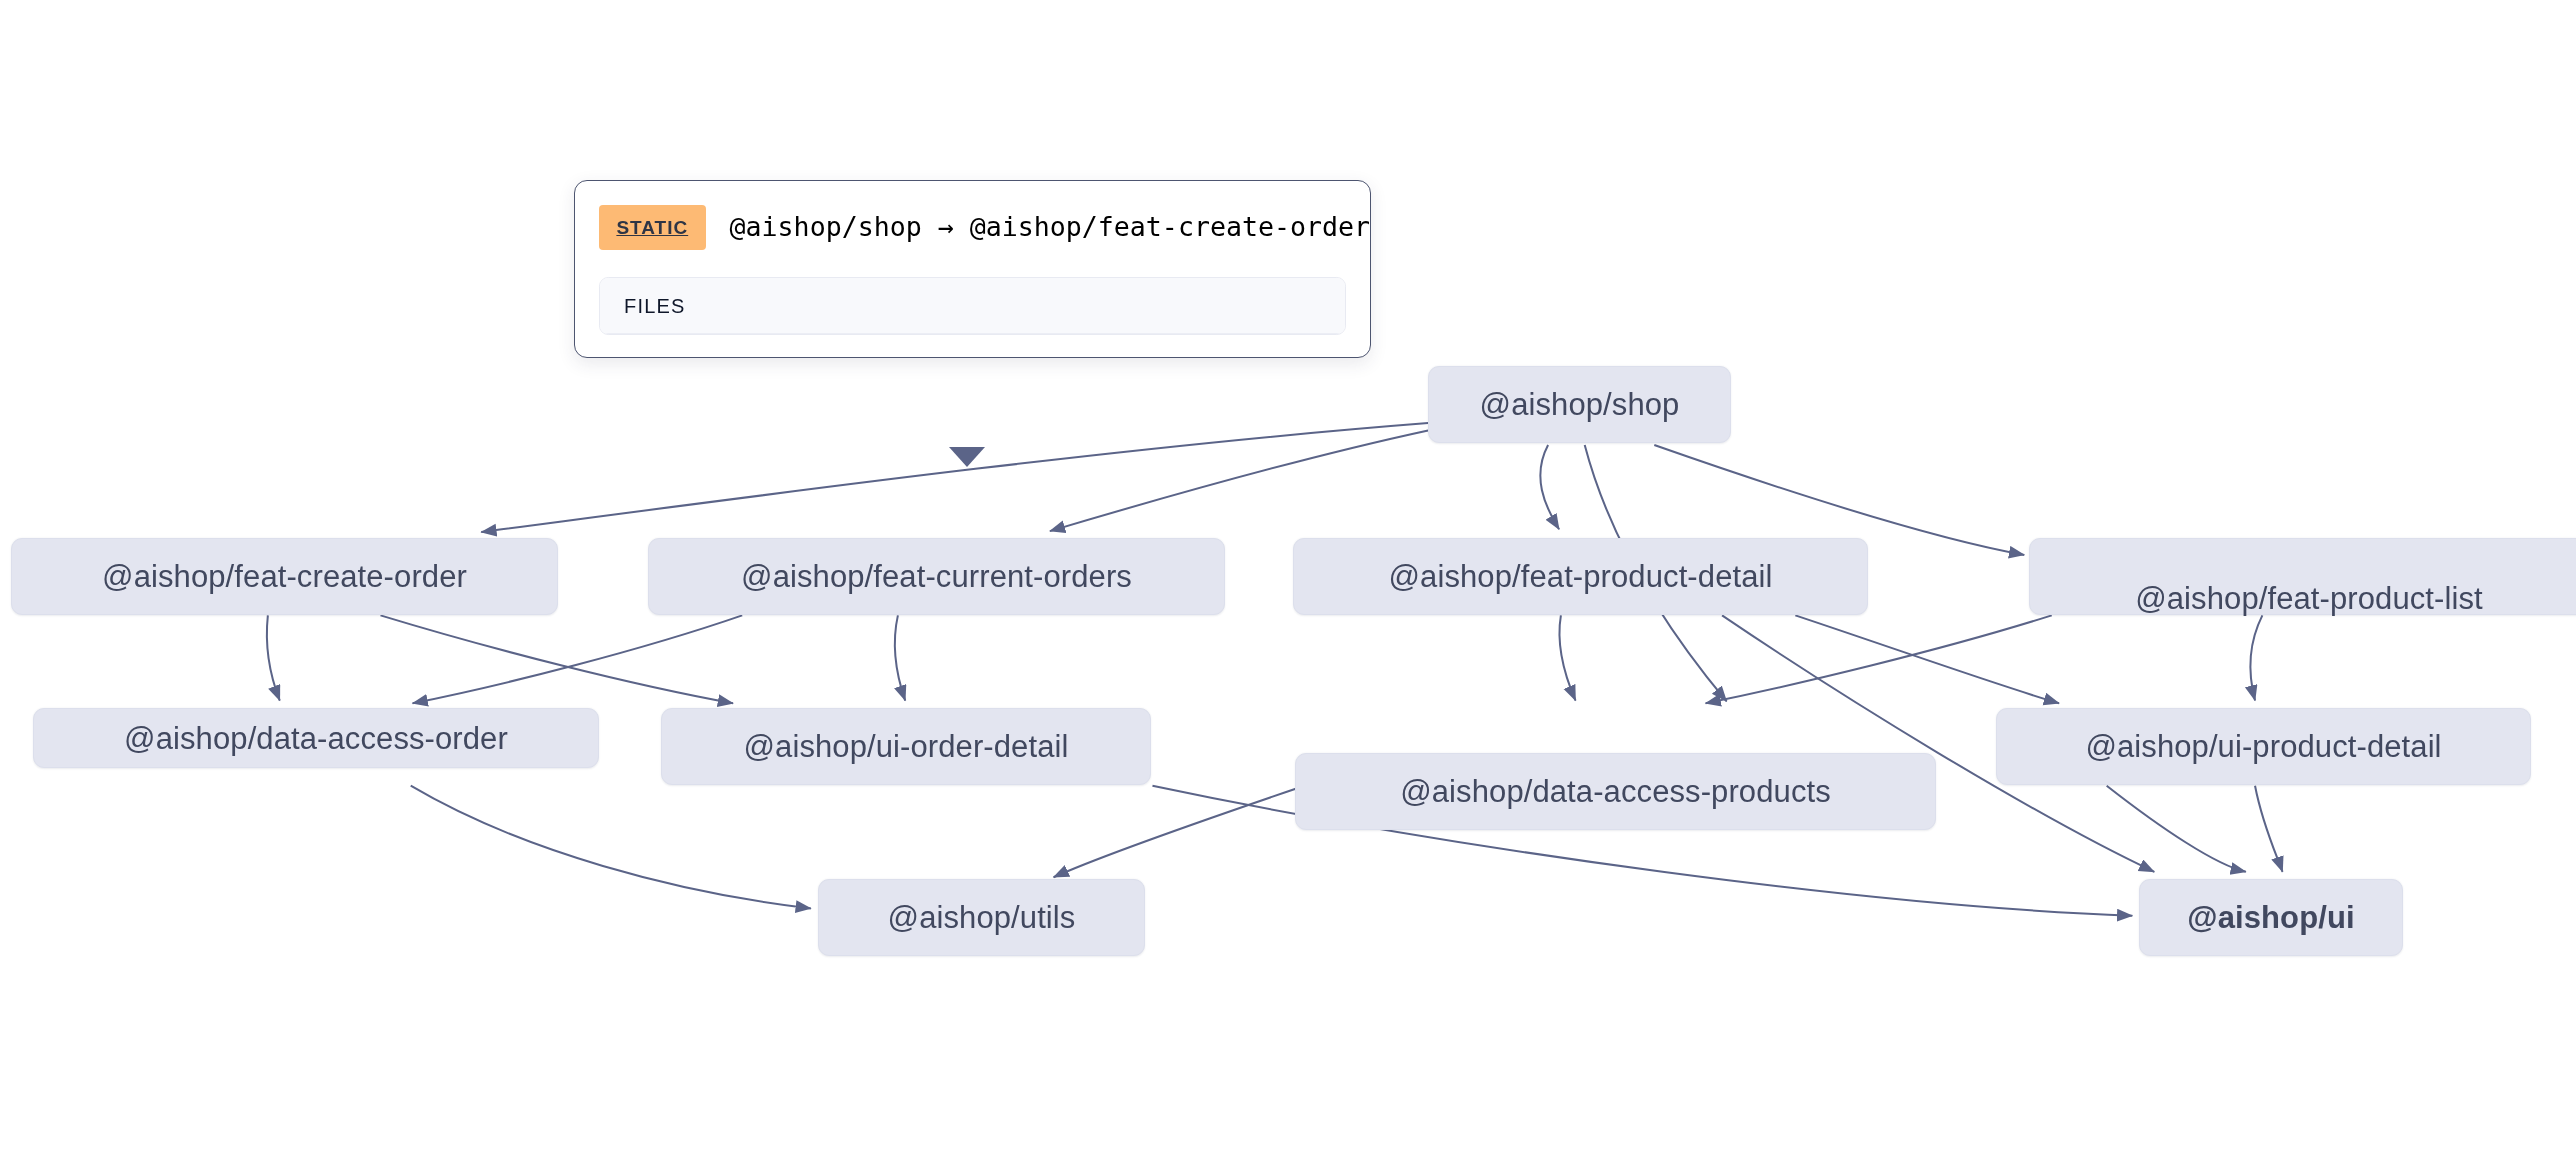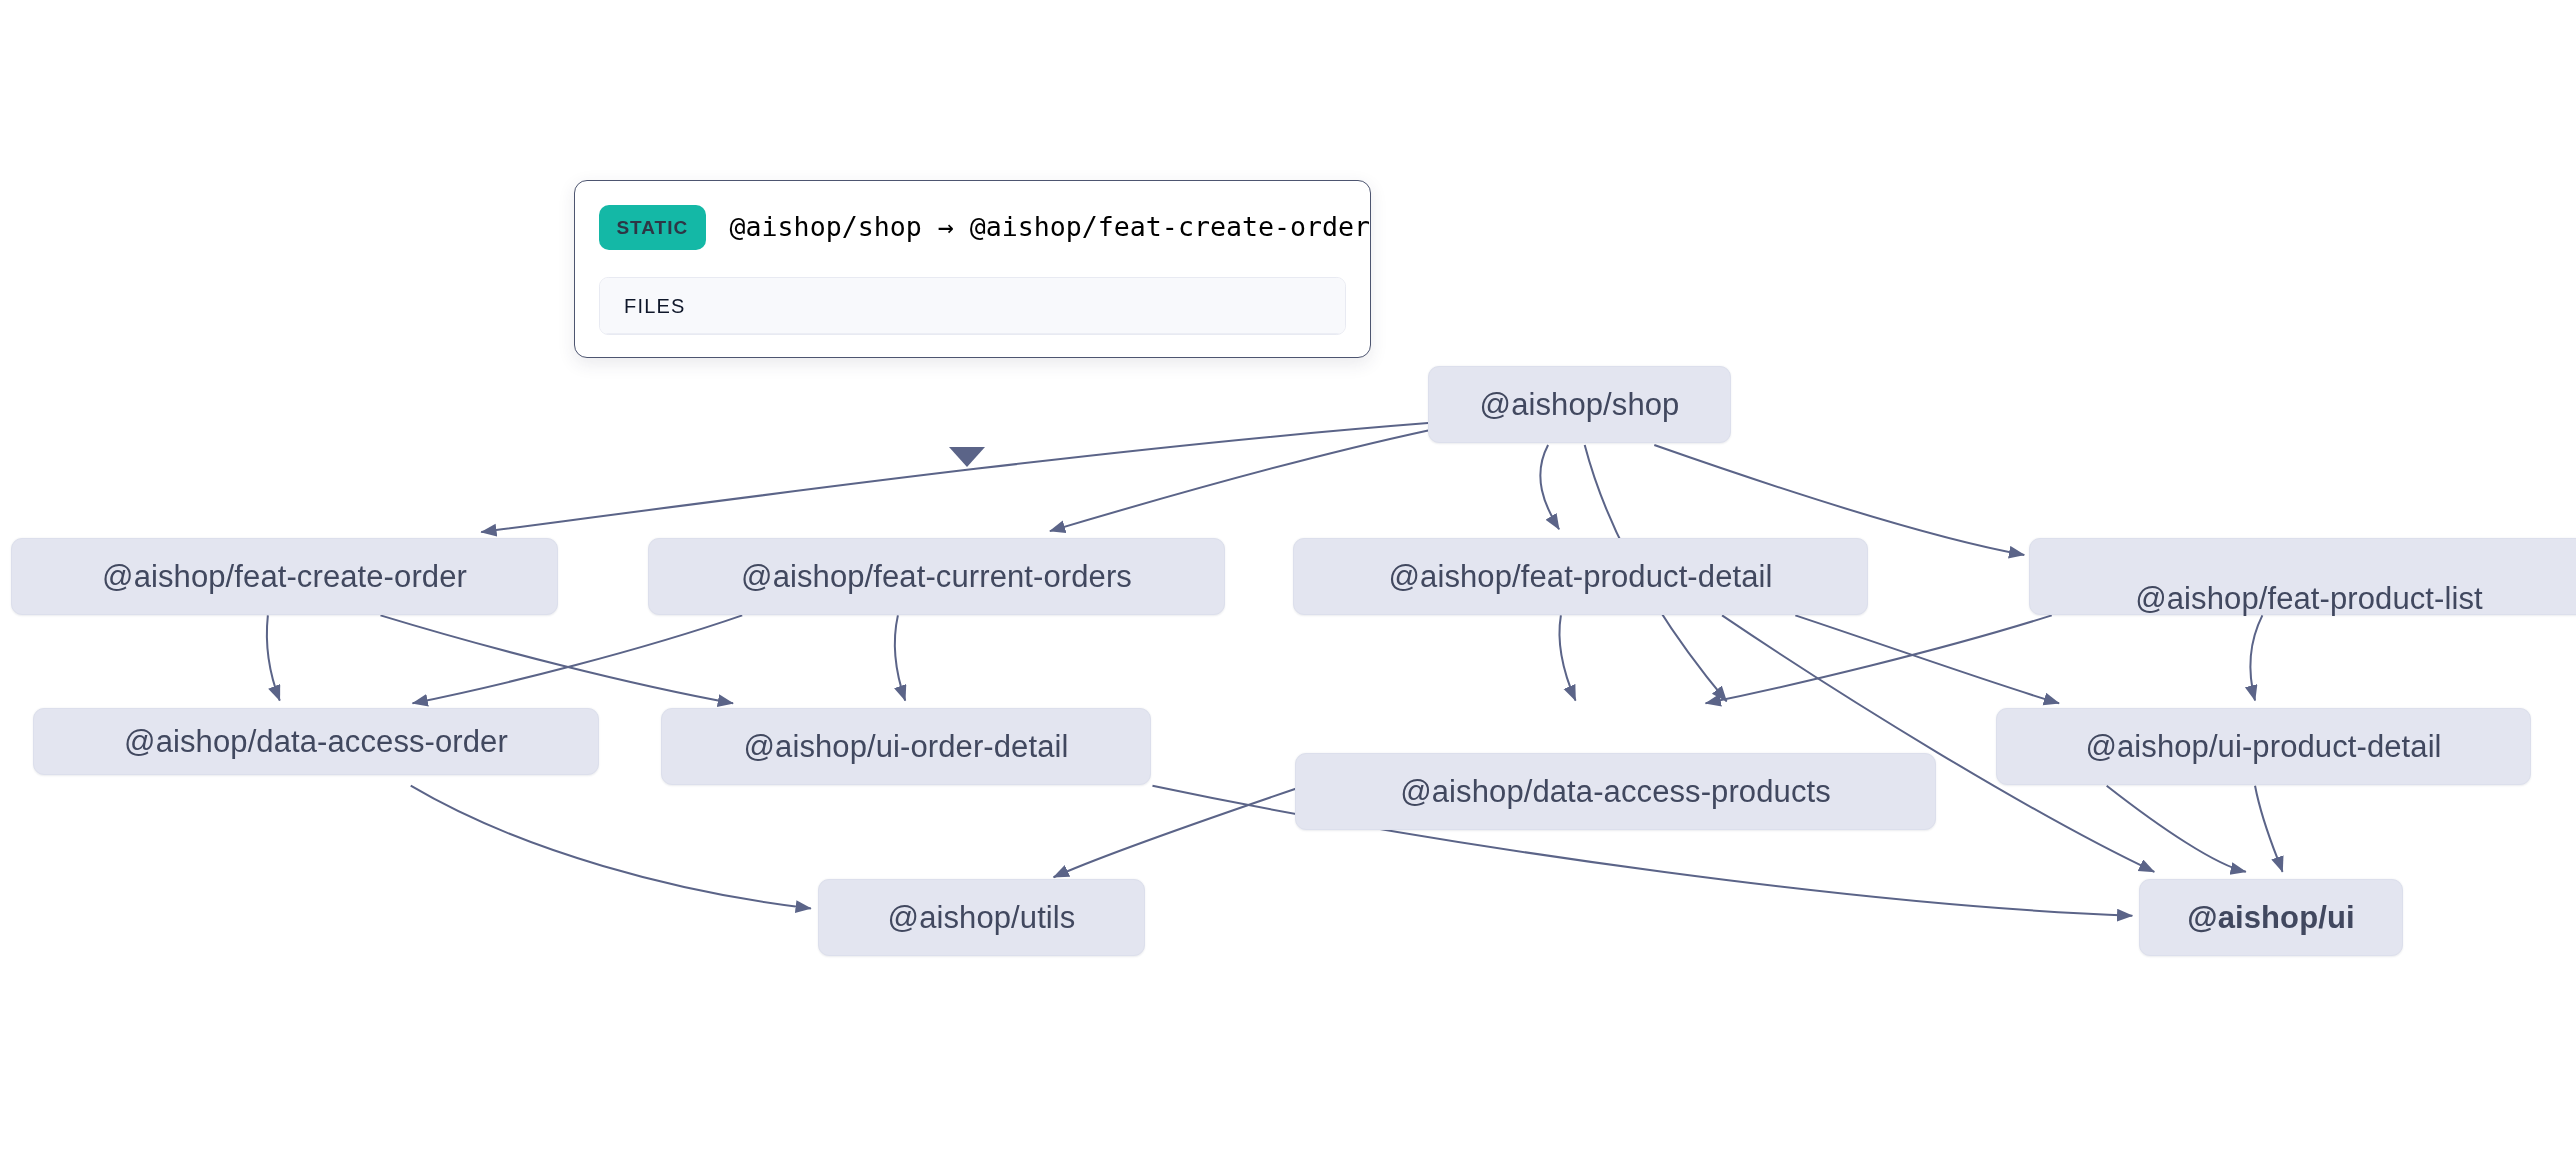--- a/index.html
+++ b/index.html
@@ -72,28 +72,29 @@
     border-top: 20px solid #5b6488;
     z-index: 6;
   }
   .tip-head {
     display: flex;
     align-items: center;
     gap: 24px;
     padding: 3.7px 0 5.5px 0;
   }
   .tip-badge {
-    background: #14b8a6;
+    background: #fdba74;
     color: #2e3545;
     font-size: 19px;
     font-weight: bold;
     letter-spacing: 1px;
-    border-radius: 10px;
+    border-radius: 4px;
     padding: 13px 17.4px;
     line-height: 1;
+    text-decoration: underline;
   }
   .tip-title {
     font-family: "DejaVu Sans Mono", "Liberation Mono", monospace;
     font-size: 26.6px;
     color: #000000;
     white-space: nowrap;
     line-height: 1;
   }
   .tip-section {
     margin-top: 22px;
@@ -163,21 +164,21 @@
       </div>
       <div class="graph-node" style="left: 648px; top: 538px; width: 577px; height: 77px;">
         <span class="node-label">@aishop/feat-current-orders</span>
       </div>
       <div class="graph-node" style="left: 1293px; top: 538px; width: 575px; height: 77px;">
         <span class="node-label">@aishop/feat-product-detail</span>
       </div>
       <div class="graph-node" style="left: 2029px; top: 538px; width: 560px; height: 77px; align-items: flex-end;">
         <span class="node-label">@aishop/feat-product-list</span>
       </div>
-      <div class="graph-node" style="left: 33px; top: 708px; width: 566px; height: 67px;">
+      <div class="graph-node" style="left: 33px; top: 708px; width: 566px; height: 60px;">
         <span class="node-label">@aishop/data-access-order</span>
       </div>
       <div class="graph-node" style="left: 661px; top: 708px; width: 490px; height: 77px;">
         <span class="node-label">@aishop/ui-order-detail</span>
       </div>
       <div class="graph-node" style="left: 1295px; top: 708px; width: 641px; height: 77px; margin-top: 45px;">
         <span class="node-label">@aishop/data-access-products</span>
       </div>
       <div class="graph-node" style="left: 1996px; top: 708px; width: 535px; height: 77px;">
         <span class="node-label">@aishop/ui-product-detail</span>

